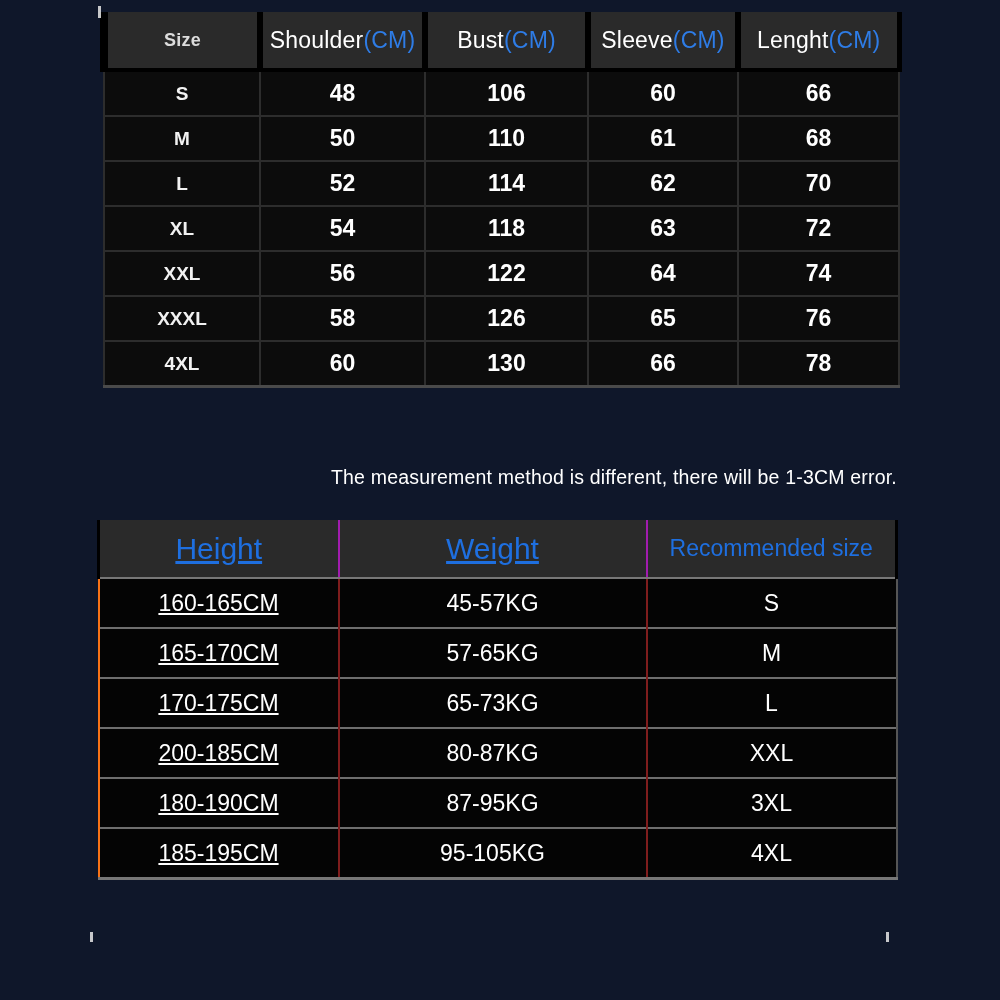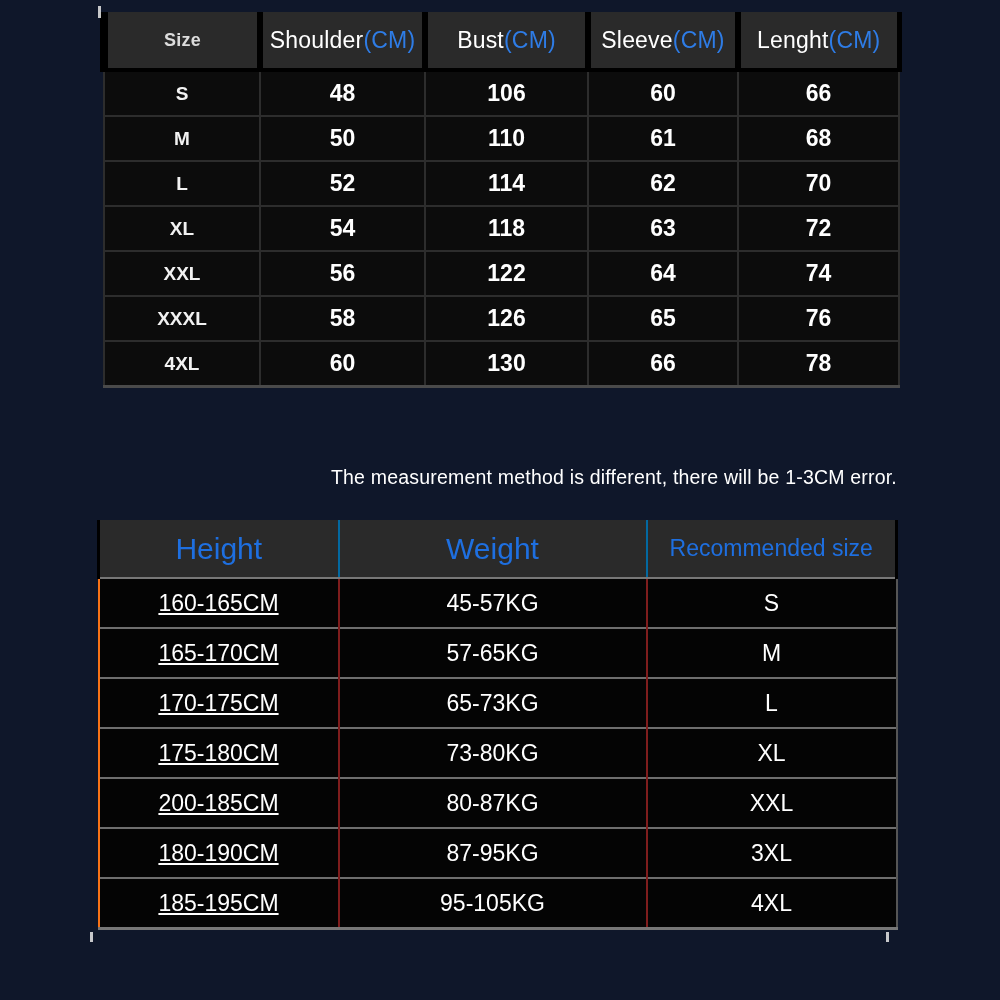--- a/index.html
+++ b/index.html
@@ -34,25 +34,25 @@
     position:absolute; top:466px; right:103px;
     color:#fff; font-weight:400; font-size:19.5px; letter-spacing:0.2px;
     white-space:nowrap;
   }
 
   
   .fit-table { position:absolute; left:97px; top:520px; width:798px; }
   .fit-table thead th {
     background:#2a2a2a; height:57px; text-align:center; vertical-align:middle;
     color:var(--header-blue,#1e6fe0); font-weight:400; padding:0;
-    border-left:2px solid #0369a1; border-bottom:2px solid #777;
+    border-left:2px solid #a21caf; border-bottom:2px solid #777;
   }
   .fit-table thead th:first-child { border-left:3px solid #000; }
   .fit-table thead th:last-child  { border-right:3px solid #000; }
-  .fit-table thead th.big   { font-size:30px; }
+  .fit-table thead th.big   { font-size:30px;text-decoration:underline; }
   .fit-table thead th.small { font-size:23px; }
   .fit-table tbody td {
     background:#040404; height:48px; padding:0;
     text-align:center; vertical-align:middle;
     color:#fff; font-weight:400; font-size:23px;
     border-top:2px solid #6e6e6e; border-left:2px solid #7f1d1d;
   }
   .fit-table tbody td:first-child { border-left:2px solid #f97316;text-decoration:underline; }
   .fit-table tbody td:last-child  { border-right:2px solid #555; }
   .fit-table tbody tr:last-child td { border-bottom:3px solid #777;margin-top:24px; }
@@ -163,25 +163,20 @@
         <td>165-170CM</td>
         <td>57-65KG</td>
         <td>M</td>
       </tr>
       <tr>
         <td>170-175CM</td>
         <td>65-73KG</td>
         <td>L</td>
       </tr>
       <tr>
-        <td>175-180CM</td>
-        <td>73-80KG</td>
-        <td>XL</td>
-      </tr>
-      <tr>
         <td>200-185CM</td>
         <td>80-87KG</td>
         <td>XXL</td>
       </tr>
       <tr>
         <td>180-190CM</td>
         <td>87-95KG</td>
         <td>3XL</td>
       </tr>
       <tr>

